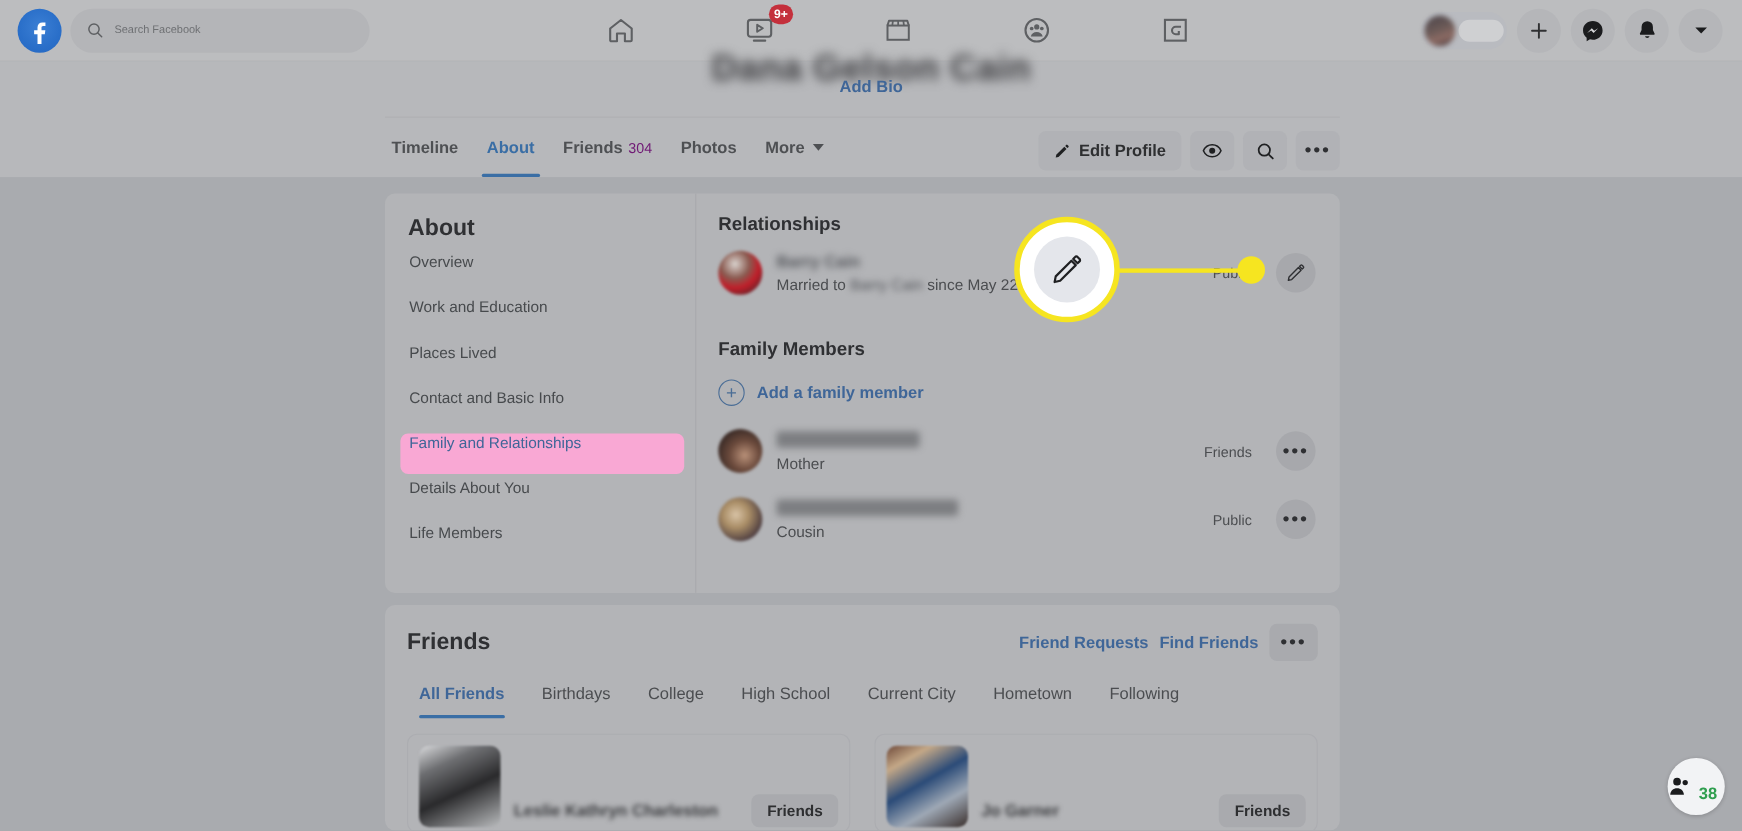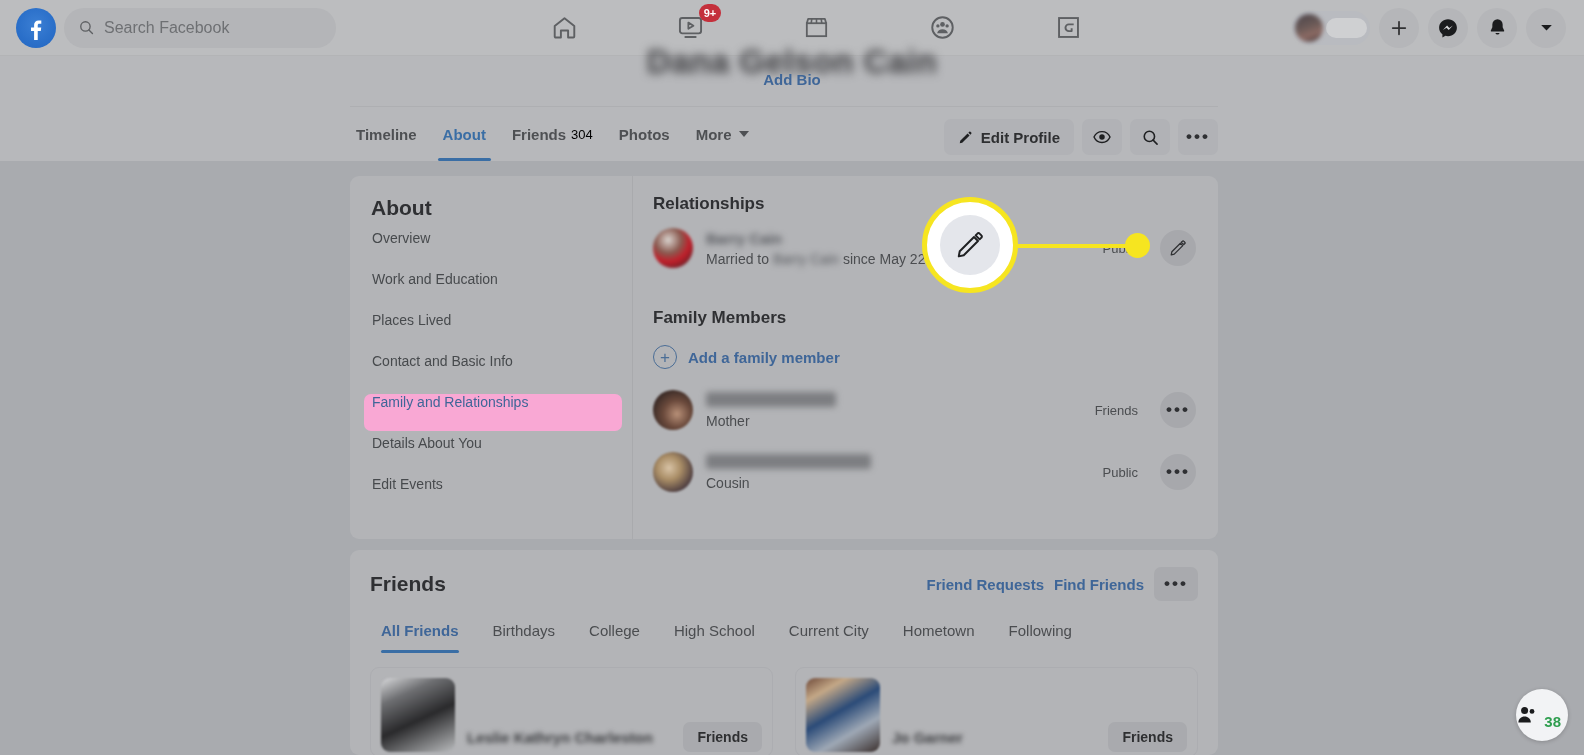--- a/index.html
+++ b/index.html
@@ -21,21 +21,21 @@
   .nav-left { display: flex; align-items: center; gap: 8px; padding-left: 16px; width: 340px; }
   .fb-logo { width: 40px; height: 40px; border-radius: 50%;
     background: radial-gradient(circle at 50% 42%, #3b7fd4 0%, #2a6fc9 60%, #2566bf 100%);
     display: flex; align-items: center; justify-content: center; flex: none; }
   .fb-logo svg { display:block; }
   .searchbox {
     display: flex; align-items: center; gap: 9px;
     width: 272px; height: 40px; border-radius: 20px;
     background: #b4b5b8; padding: 0 14px;
   }
-  .searchbox .ph { color: #6e7073; font-size: 16px; }
+  .searchbox .ph { color: #6e7073; font-size: 10px; }
 
   .nav-center { flex: 1; display: flex; align-items: center; justify-content: center; gap: 80px; }
   .nav-item { position: relative; width: 46px; height: 42px; display: flex; align-items: center; justify-content: center; }
   .badge {
     position: absolute; top: -3px; right: -8px;
     background: #c4303c; color: #fff; font-size: 11px; font-weight: bold;
     border-radius: 9px; min-width: 22px; height: 18px; line-height: 18px;
     text-align: center; padding: 0 4px;
   }
   .nav-right { display: flex; align-items: center; gap: 9px; padding-right: 18px; }
@@ -65,21 +65,21 @@
     font-size: 15px; color: #3f6698; font-weight: bold;
   }
   .head-divider {
     position: absolute; top: 50px; left: 350px; width: 868px; height: 1px; background: #aeafb2;
   }
   .tabsrow { position: absolute; top: 51px; left: 350px; width: 868px; height: 54px; display: flex; align-items: center; }
   .tab { position: relative; font-size: 15px; font-weight: bold; color: #4e5053; padding: 0 13px; height: 54px; display:flex; align-items:center; }
   .tab:first-child { padding-left: 6px; }
   .tab.active { color: #3a6ea5; }
   .tab.active::after { content:''; position: absolute; bottom: 0; left: 8px; right: 8px; height: 3px; background: #3a6ea5; border-radius: 2px; }
-  .tab .cnt { font-size: 13px; font-weight: normal; color: #000000; margin-left: 5px; }
+  .tab .cnt { font-size: 13px; font-weight: normal; color: #701a75; margin-left: 5px; }
   .caret { display:inline-block; margin-left:7px; width:0; height:0; border-left:5px solid transparent; border-right:5px solid transparent; border-top:6px solid #4e5053; }
   .head-actions { position: absolute; top: 63px; right: 366px; display: flex; gap: 8px; }
   .act-btn { height: 36px; background: #b1b2b6; border-radius: 7px; display:flex; align-items:center; justify-content:center; gap:8px; padding: 0 14px; font-size: 15px; font-weight: bold; color: #2e2f31; }
   .act-sq { width: 40px; height: 36px; background: #b1b2b6; border-radius: 7px; display:flex; align-items:center; justify-content:center; }
 
   
   .about-card {
     position: absolute; top: 176px; left: 350px; width: 868px; height: 363px;
     background: #b3b4b7; border-radius: 9px; display: flex;
   }
@@ -315,21 +315,21 @@
       <div class="side-item">
         <span>Contact and Basic Info</span>
       </div>
       <div class="side-item active">
         <span>Family and Relationships</span>
       </div>
       <div class="side-item">
         <span>Details About You</span>
       </div>
       <div class="side-item">
-        <span>Edit Events</span>
+        <span>Life Members</span>
       </div>
     </div>
 
     <div class="about-main">
       <div class="sec-title">Relationships</div>
 
       <div class="rel-row">
         <div class="avatar av-spouse"></div>
         <div class="rel-text">
           <div class="rel-name">Barry Cain</div>

